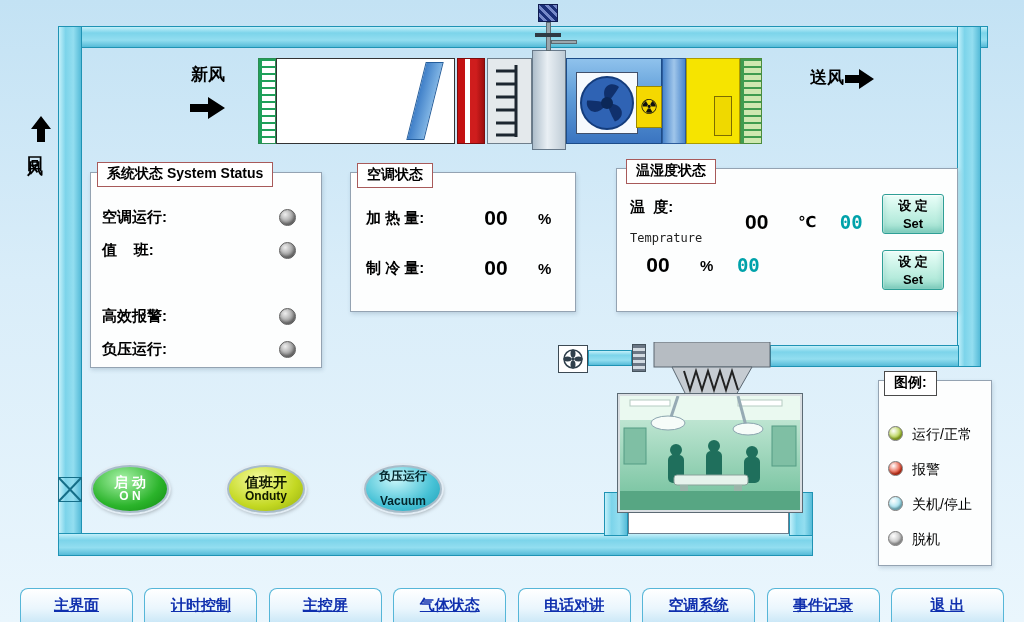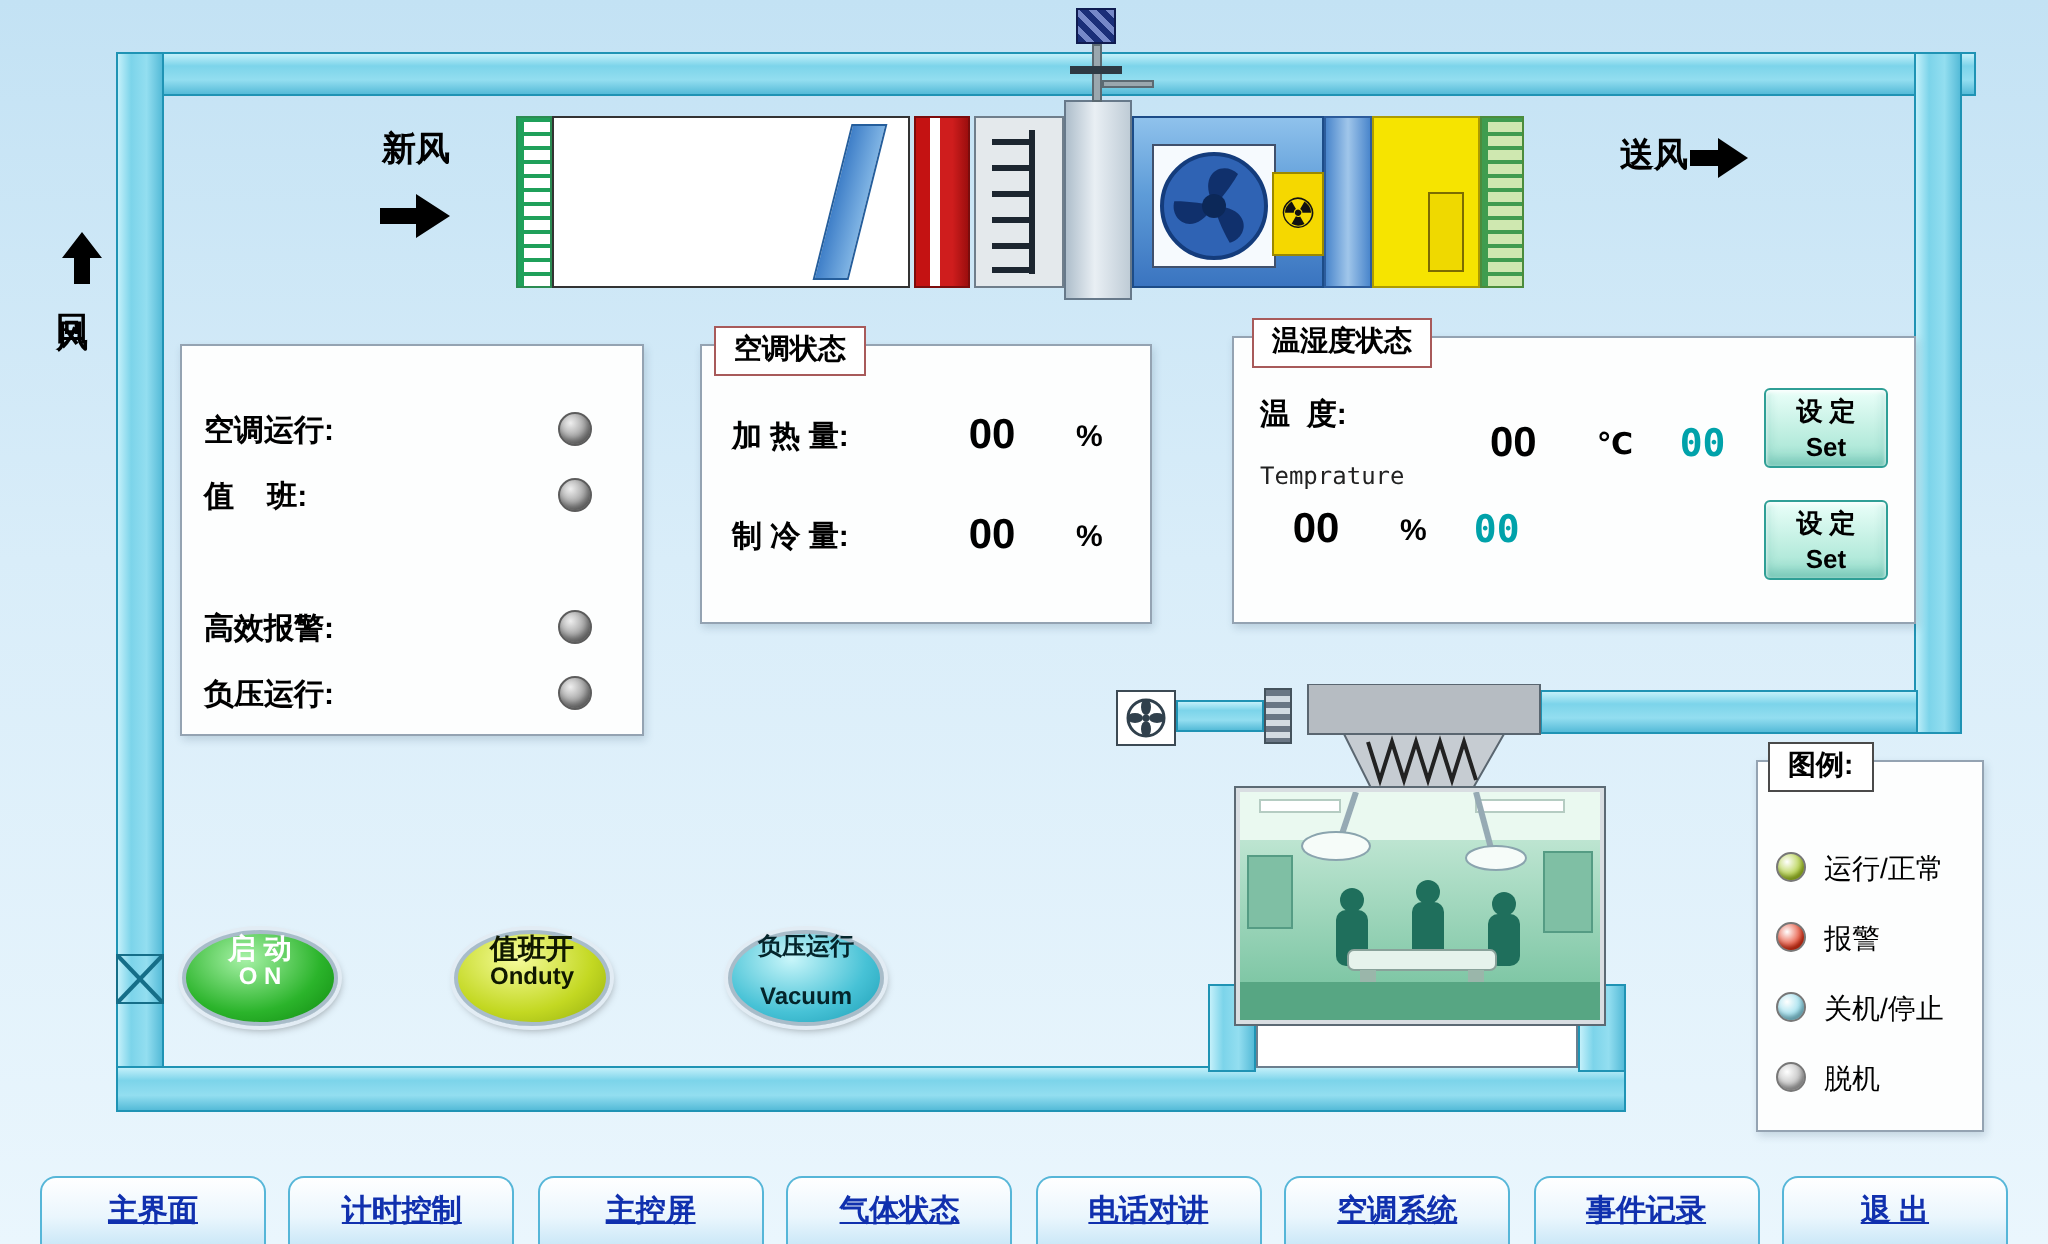--- a/index.html
+++ b/index.html
@@ -47,21 +47,21 @@
   .arrow { position:absolute; z-index:3; }
 
   
   .panel { position:absolute; background:#fdfefe; border:1px solid #94a3b2;
            box-shadow: 1px 2px 4px rgba(40,70,100,.18); z-index:3; }
   .panel-title { position:absolute; background:#ffffff; border:1px solid #a85a5a; z-index:4;
            padding:2px 9px 3px; font-weight:bold; font-size:14px; color:#000; white-space:pre; }
   .panel-title.dark { border-color:#4a4a4a; }
 
   .ss-row { position:absolute; left:102px; width:194px; height:22px; z-index:4;
-            display:flex; justify-content:space-between; align-items:flex-start; }
+            display:flex; justify-content:space-between; align-items:center; }
   .ss-label { font-weight:bold; font-size:15px; color:#000; white-space:pre; }
   .led { width:17px; height:17px; border-radius:50%; border:1px solid #5c5c5c; flex:0 0 auto;
          background: radial-gradient(circle at 35% 30%, #eeeeee, #9a9a9a 60%, #6e6e6e 100%);
          box-shadow: inset -1px -2px 3px rgba(0,0,0,.35), 0 1px 1px rgba(255,255,255,.7); }
 
   .val-row { position:absolute; display:flex; align-items:center; z-index:4; }
   .val-label { font-weight:bold; font-size:15px; color:#000; white-space:pre; width:102px; }
   .big-val { font-weight:bold; font-size:21px; color:#000; width:56px; text-align:center;
              font-family:"Liberation Sans","DejaVu Sans",sans-serif; }
   .unit { font-weight:bold; font-size:15px; color:#000; margin-left:14px; }
@@ -72,21 +72,21 @@
               font-family:"DejaVu Sans Mono", monospace; }
   .set-btn { position:absolute; width:62px; height:40px; z-index:5; cursor:pointer;
              display:flex; flex-direction:column; align-items:center; justify-content:center; gap:1px;
              background: linear-gradient(180deg,#eafff9 0%, #c8f2e6 45%, #9fe2d0 100%);
              border:1px solid #2f9f96; border-radius:3px;
              box-shadow: inset 0 1px 2px #ffffff, inset 0 -4px 6px rgba(30,140,130,.30);
              font-weight:bold; font-size:13px; color:#000; font-family:inherit; white-space:pre; }
 
   
   .oval { position:absolute; width:78px; height:48px; border-radius:50%; z-index:3; cursor:pointer;
-          display:flex; flex-direction:column; align-items:center; justify-content:flex-start; line-height:1.1;
+          display:flex; flex-direction:column; align-items:center; justify-content:center; line-height:1.1;
           border:2px solid #a8bcc9; box-shadow: 0 0 0 2px #e2ecf4, 1px 2px 4px rgba(0,0,0,.35);
           font-weight:bold; font-family:inherit; }
   .oval .cn { font-size:14px; white-space:pre; }
   .oval .en { font-size:12px; white-space:pre; }
   .oval-on { background: radial-gradient(ellipse at 40% 28%, #a8f2a8, #2bb42b 60%, #0f870f 100%); color:#ffffff; }
   .oval-duty { background: radial-gradient(ellipse at 40% 28%, #f6fc9c, #c3d822 60%, #92ac0e 100%); color:#101800; }
   .oval-vac { background: radial-gradient(ellipse at 40% 28%, #c9f6fa, #47c2d6 60%, #1b9cb4 100%); color:#04252b;gap:12px; }
 
   
   .legend-row { position:absolute; left:888px; display:flex; align-items:flex-start; gap:9px; z-index:4; }
@@ -188,20 +188,21 @@
   </div>
   <div class="rad-box" style="left:636px;top:86px;width:26px;height:42px">
       <span>☢</span>
     </div>
   <div class="sec sec-coil" style="left:662px;top:58px;width:24px;height:86px"></div>
   <div class="sec sec-ebox" style="left:686px;top:58px;width:54px;height:86px"></div>
   <div class="ebox-door" style="left:714px;top:96px;width:18px;height:40px"></div>
   <div class="sec sec-finalfilter" style="left:740px;top:58px;width:22px;height:86px"></div>
 
   <div class="panel" style="left:90px;top:172px;width:232px;height:196px"></div>
+  <div class="panel-title" style="left:97px;top:162px">系统状态 System Status</div>
   <div class="ss-row" style="top:206px">
     <span class="ss-label">空调运行:</span>
     <span class="led"></span>
   </div>
   <div class="ss-row" style="top:239px">
     <span class="ss-label">值    班:</span>
     <span class="led"></span>
   </div>
   <div class="ss-row" style="top:338px">
     <span class="ss-label">负压运行:</span>

